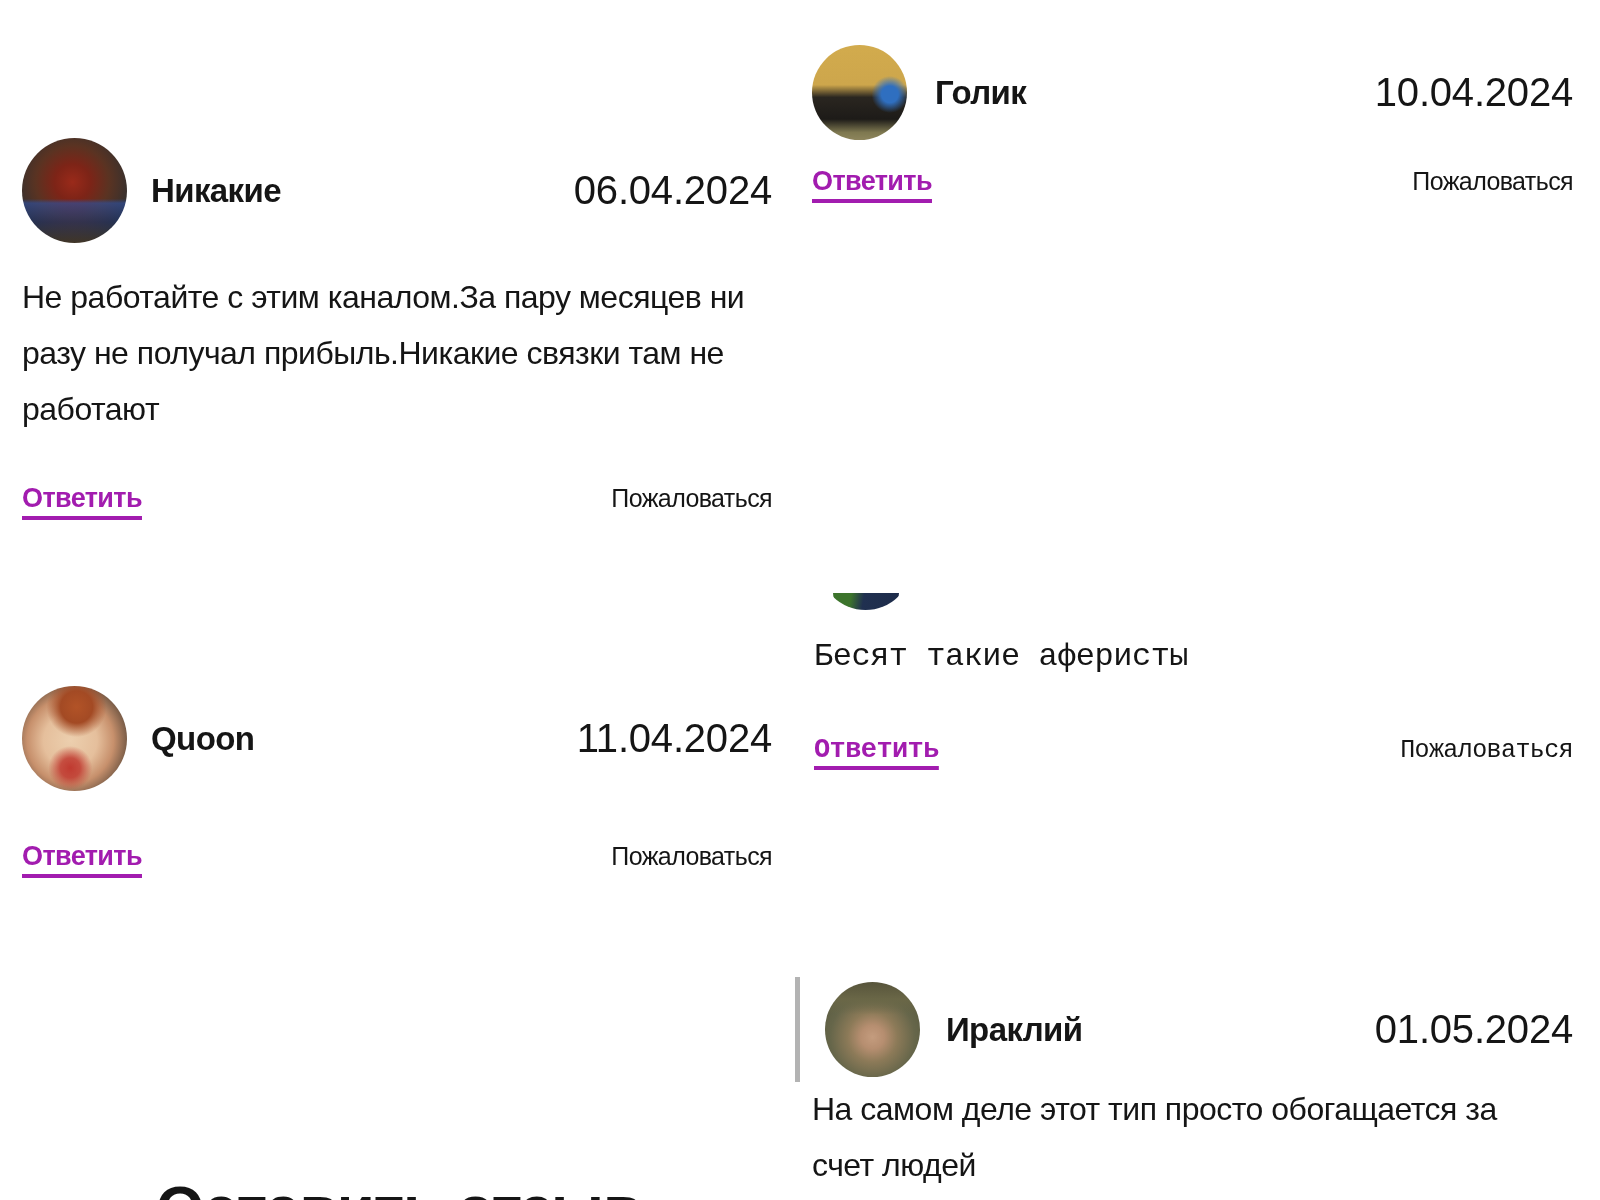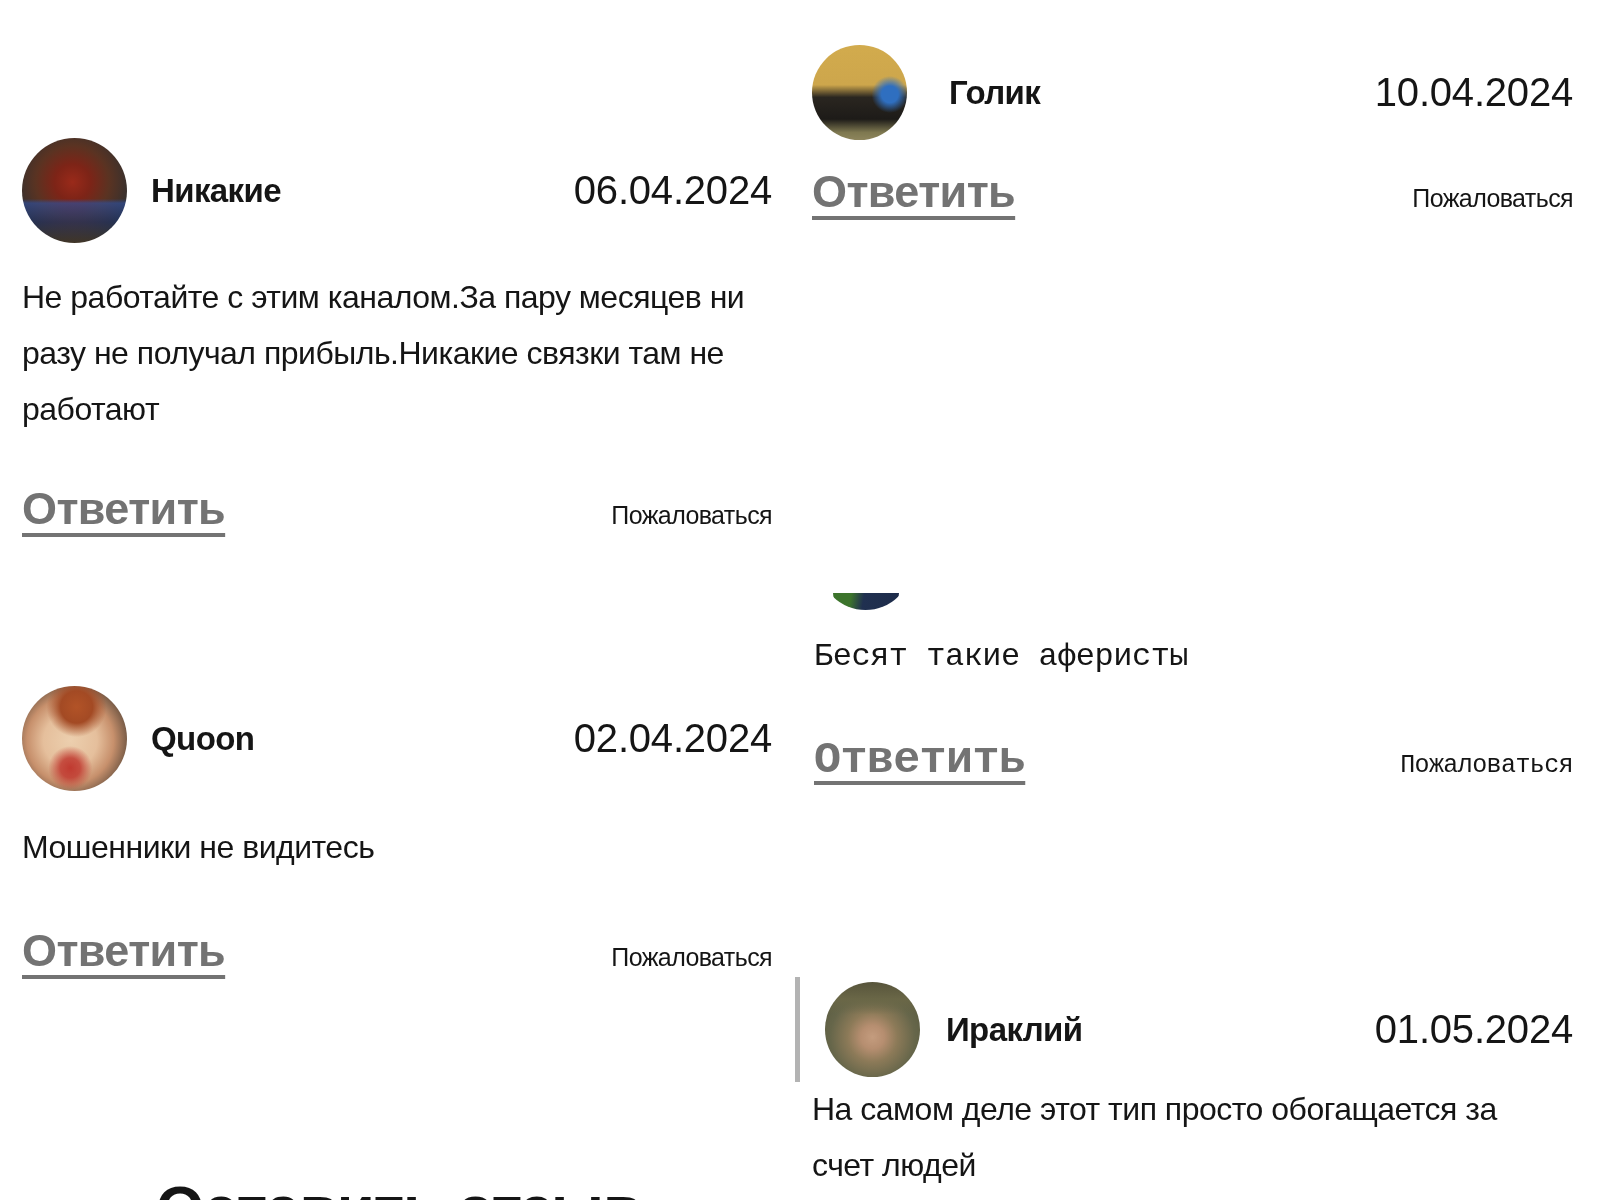--- a/index.html
+++ b/index.html
@@ -73,23 +73,23 @@
     line-height: 56px;
     white-space: pre-line;
     letter-spacing: -0.5px;
   }
   .actions {
     display: flex;
     justify-content: space-between;
     align-items: baseline;
   }
   .reply-link {
-    font-size: 45px;
+    font-size: 27px;
     font-weight: 700;
-    color: #737373;
+    color: #a21caf;
     text-decoration: underline;
     text-decoration-thickness: 3.5px;
     text-underline-offset: 9px;
     letter-spacing: -0.6px;
     cursor: pointer;
   }
   .report-link {
     font-size: 25px;
     font-weight: 500;
     color: #151515;
@@ -125,21 +125,21 @@
   .c2 .actions { margin-top: 50px; }
   .c3 .review-text { margin-top: 42px; }
   .c3 .actions { margin-top: 26px; }
   .c4 .av-4-clip { left: 21px; top: 0; }
   .c4 .review-text { position: absolute; left: 2px; top: 36px; }
   .c4 .actions { position: absolute; left: 2px; top: 142px; width: 759px; }
   .c5 .divider { left: -17px; top: 22px; height: 105px; }
   .c5 .comment-header { padding-top: 27px; padding-left: 13px; }
   .c5 .author { margin-left: 26px; }
   .c5 .review-text { margin-top: 4px; }
-  .c3 .author { margin-left: 42px; }
+  .c3 .author { margin-left: 28px; }
 </style>
 </head>
 <body>
 
 <div class="page">
 
   <div class="comment c1">
     <div class="comment-header">
       <div class="avatar av-size-l av-1"></div>
       <div class="author">Никакие</div>
@@ -151,23 +151,22 @@
     <div class="actions">
       <a class="reply-link">Ответить</a>
       <a class="report-link">Пожаловаться</a>
     </div>
   </div>
 
   <div class="comment c2">
     <div class="comment-header">
       <div class="avatar av-size-l av-2"></div>
       <div class="author">Quoon</div>
-      <div class="date">02.04.2024</div>
-    </div>
-    <div class="review-text">Мошенники не видитесь</div>
+      <div class="date">11.04.2024</div>
+    </div>
     <div class="actions">
       <a class="reply-link">Ответить</a>
       <a class="report-link">Пожаловаться</a>
     </div>
   </div>
 
   <div class="leave-review-heading">Оставить отзыв</div>
 
   <div class="comment c3">
     <div class="comment-header">

